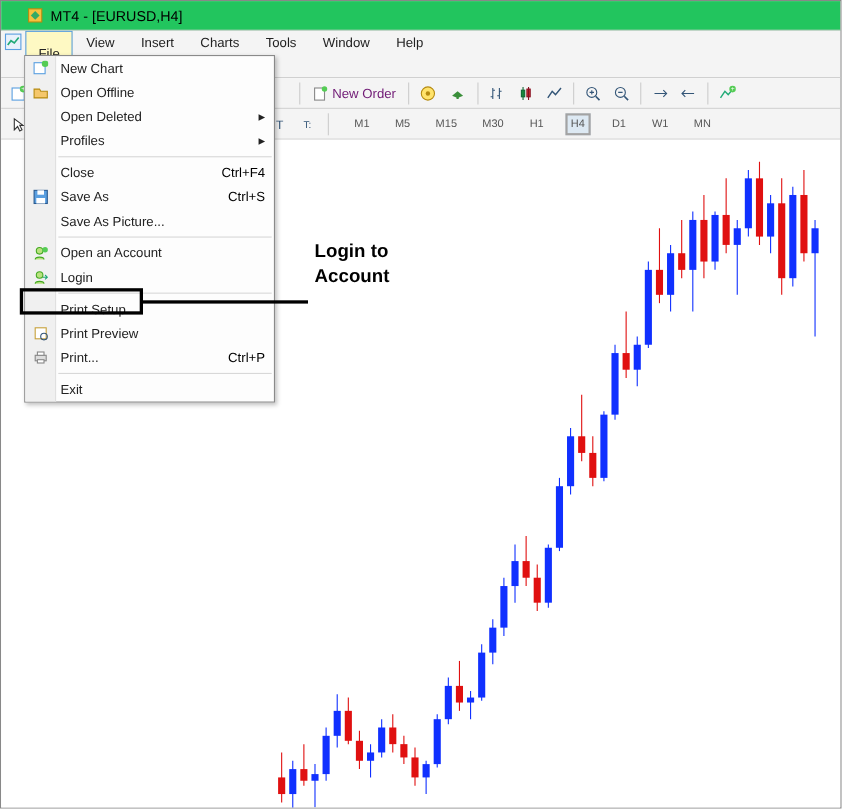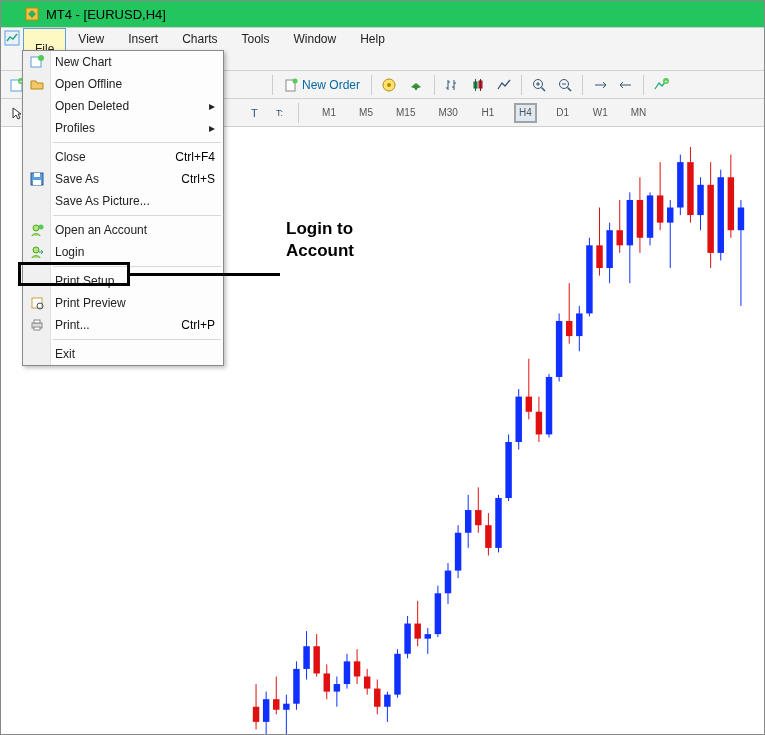--- a/index.html
+++ b/index.html
@@ -60,21 +60,21 @@
   .toolbar-btn {
     width: 24px; height: 22px;
     display: inline-flex; align-items: center; justify-content: center;
     border: 1px solid transparent;
     cursor: pointer;
   }
   .toolbar-sep { width: 1px; height: 20px; background: #ccc; margin: 0 3px; }
   .toolbar-text-btn {
     display: inline-flex; align-items: center; gap: 4px;
     padding: 2px 6px;
-    color: #0369a1;
+    color: #701a75;
     cursor: pointer;
   }
   .toolbar-text-btn.enabled { color: #222; }
   .tf-btn {
     min-width: 22px; height: 20px;
     font-size: 10px;
     color: #555;
     display: inline-flex; align-items: center; justify-content: center;
     border: 1px solid transparent;
     padding: 0 3px;
@@ -88,21 +88,21 @@
   .chart-area {
     position: relative;
     width: 100%;
     height: calc(735px - 1px - 27px - 24px - 28px - 28px);
     background: #fff;
   }
   .dropdown {
     position: absolute;
     left: 22px;
     top: 50px;
-    width: 202px;
+    width: 228px;
     background: #fdfdfd;
     border: 1px solid #8a8a8a;
     box-shadow: 2px 2px 4px rgba(0,0,0,0.25);
     z-index: 10;
   }
   .dropdown-gutter {
     position: absolute;
     left: 0; top: 0; bottom: 0;
     width: 28px;
     background: #f0f0f0;

